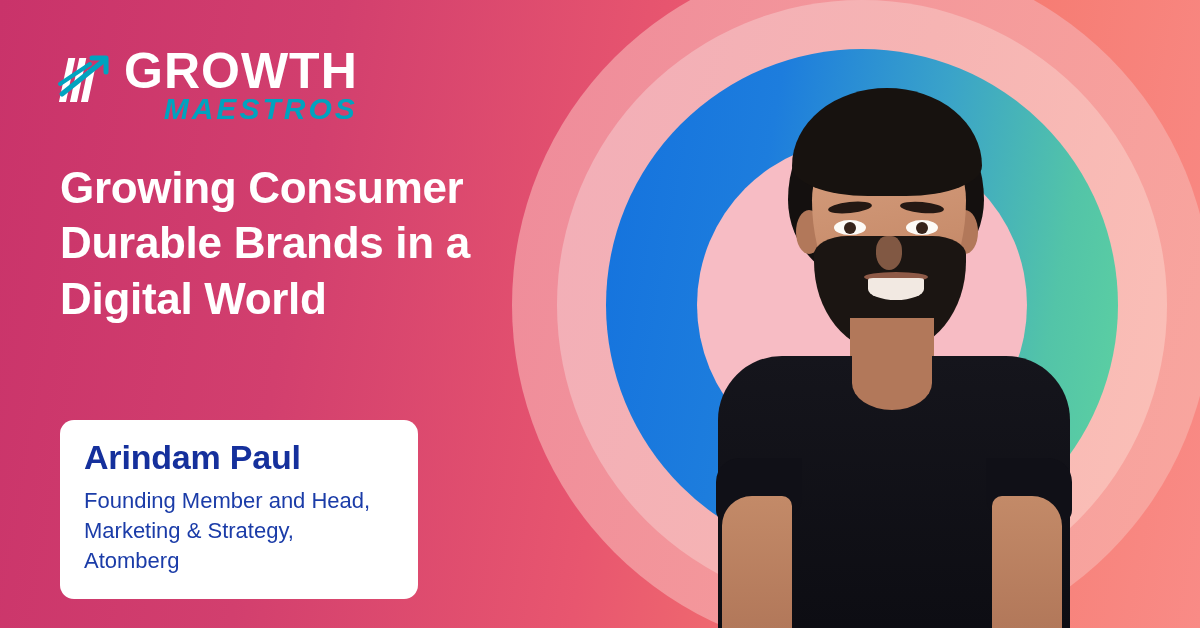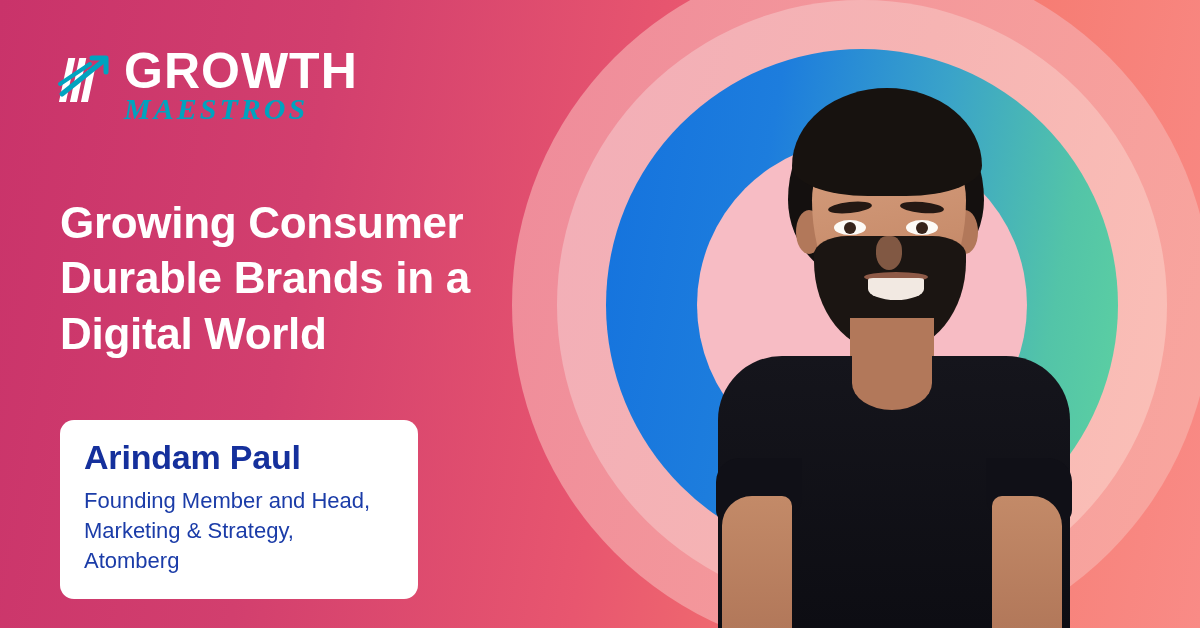--- a/index.html
+++ b/index.html
@@ -200,30 +200,29 @@
     position: relative;
     display: block;
   }
   #logo-maestros {
     display: block;
     font-size: 30px;
     font-weight: bold;
     font-style: italic;
     color: #00a3bf;
     letter-spacing: 3px;
-    text-align: left;
+    text-align: right;
     margin-top: -2px;
-    font-family: Liberation Serif, serif;
   }
 
   
   #headline {
     position: absolute;
     left: 60px;
-    top: 195px;
+    top: 160px;
     width: 500px;
     margin: 0;
     font-size: 44px;
     line-height: 1.26;
     font-weight: bold;
     color: #ffffff;
     letter-spacing: -0.3px;
   }
 
   

